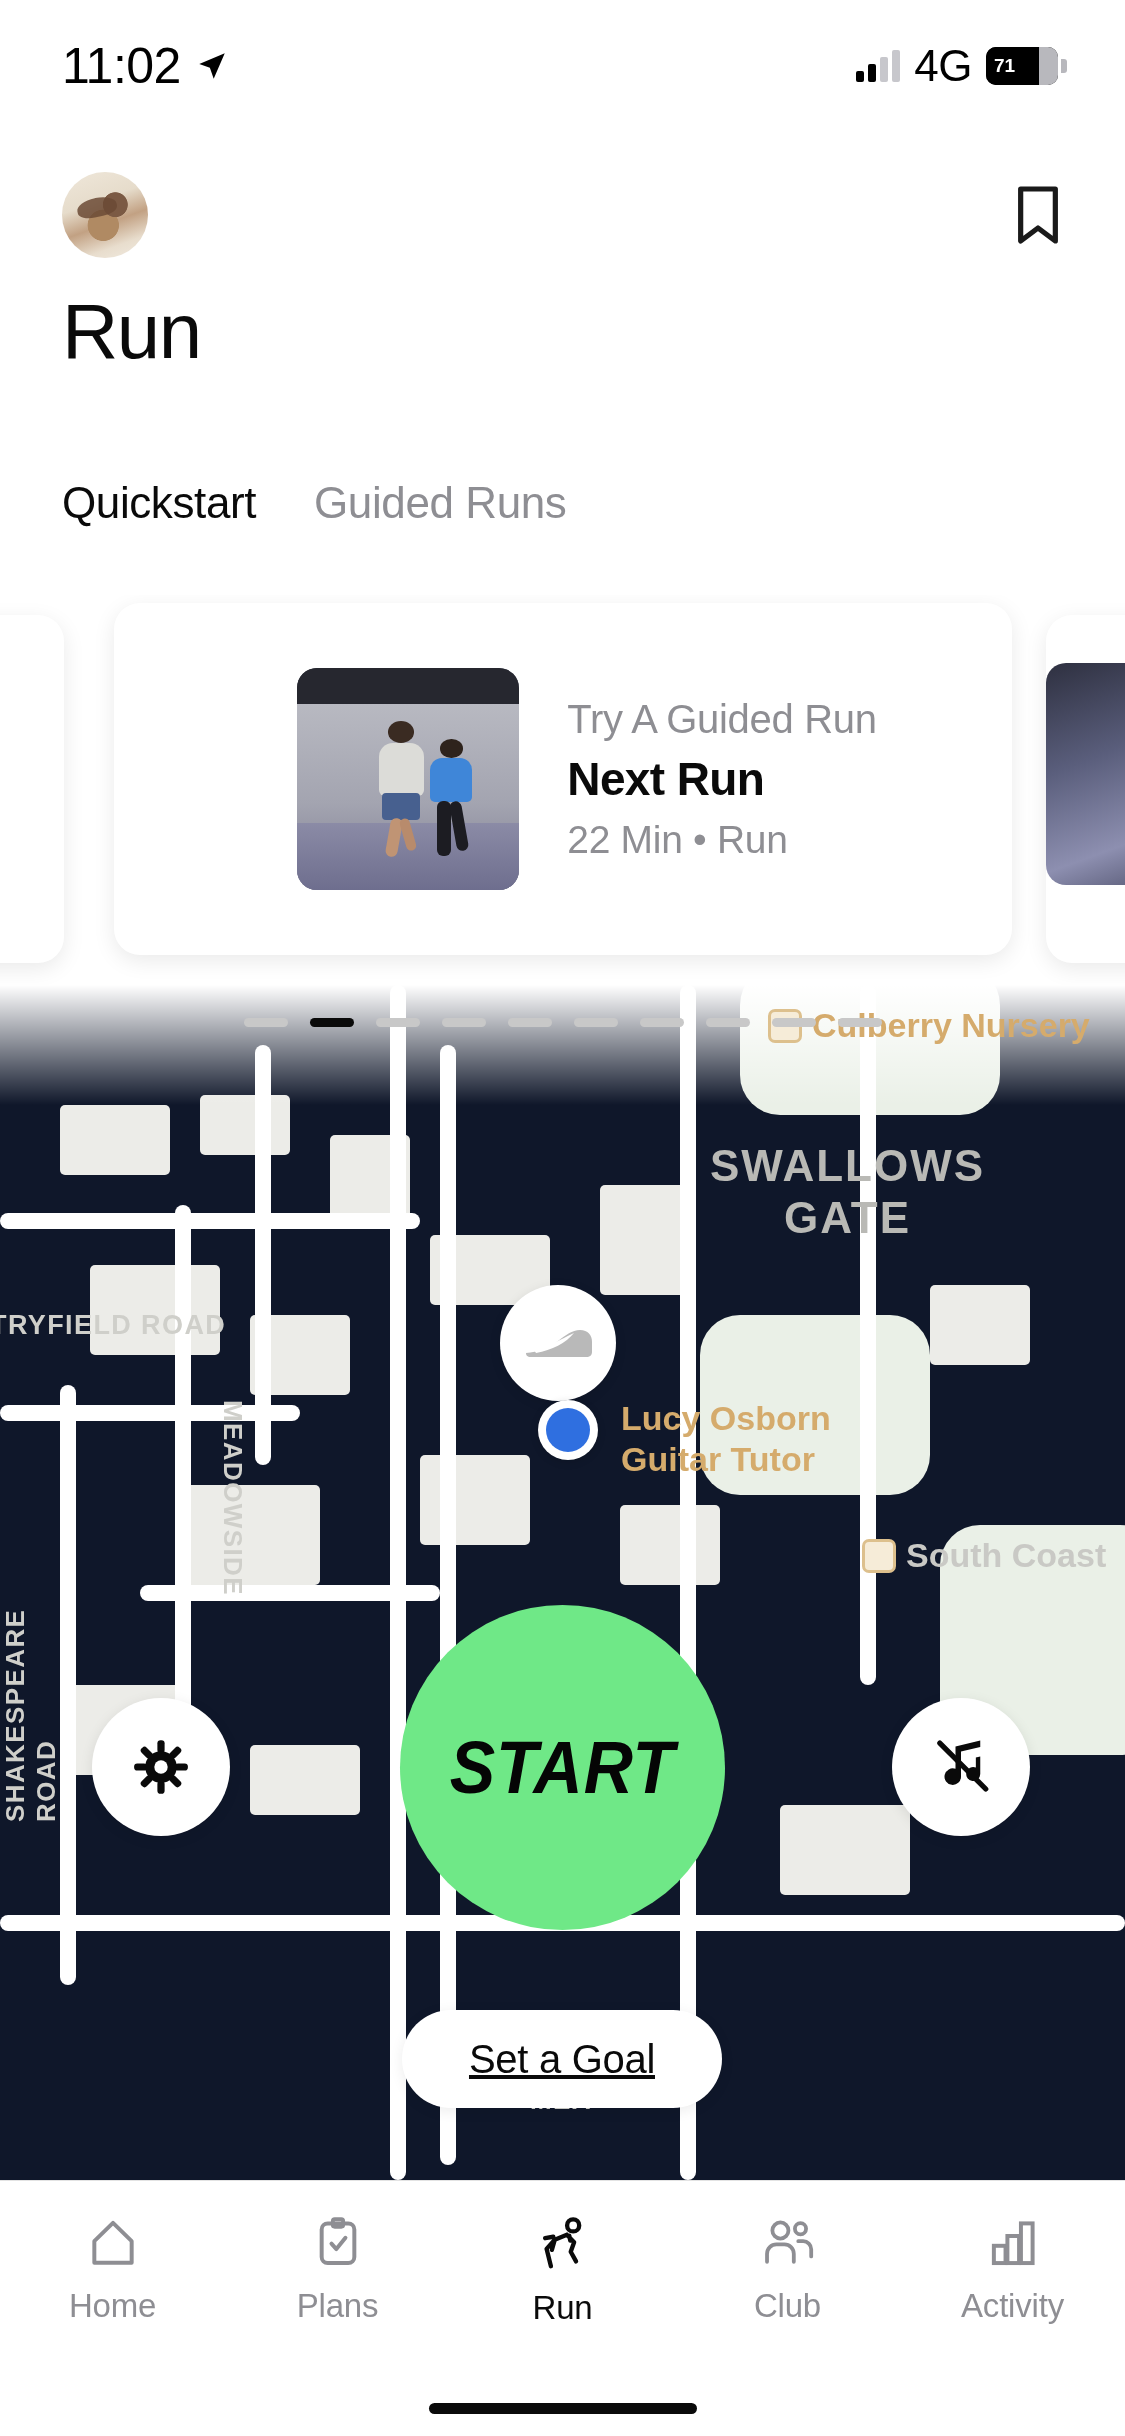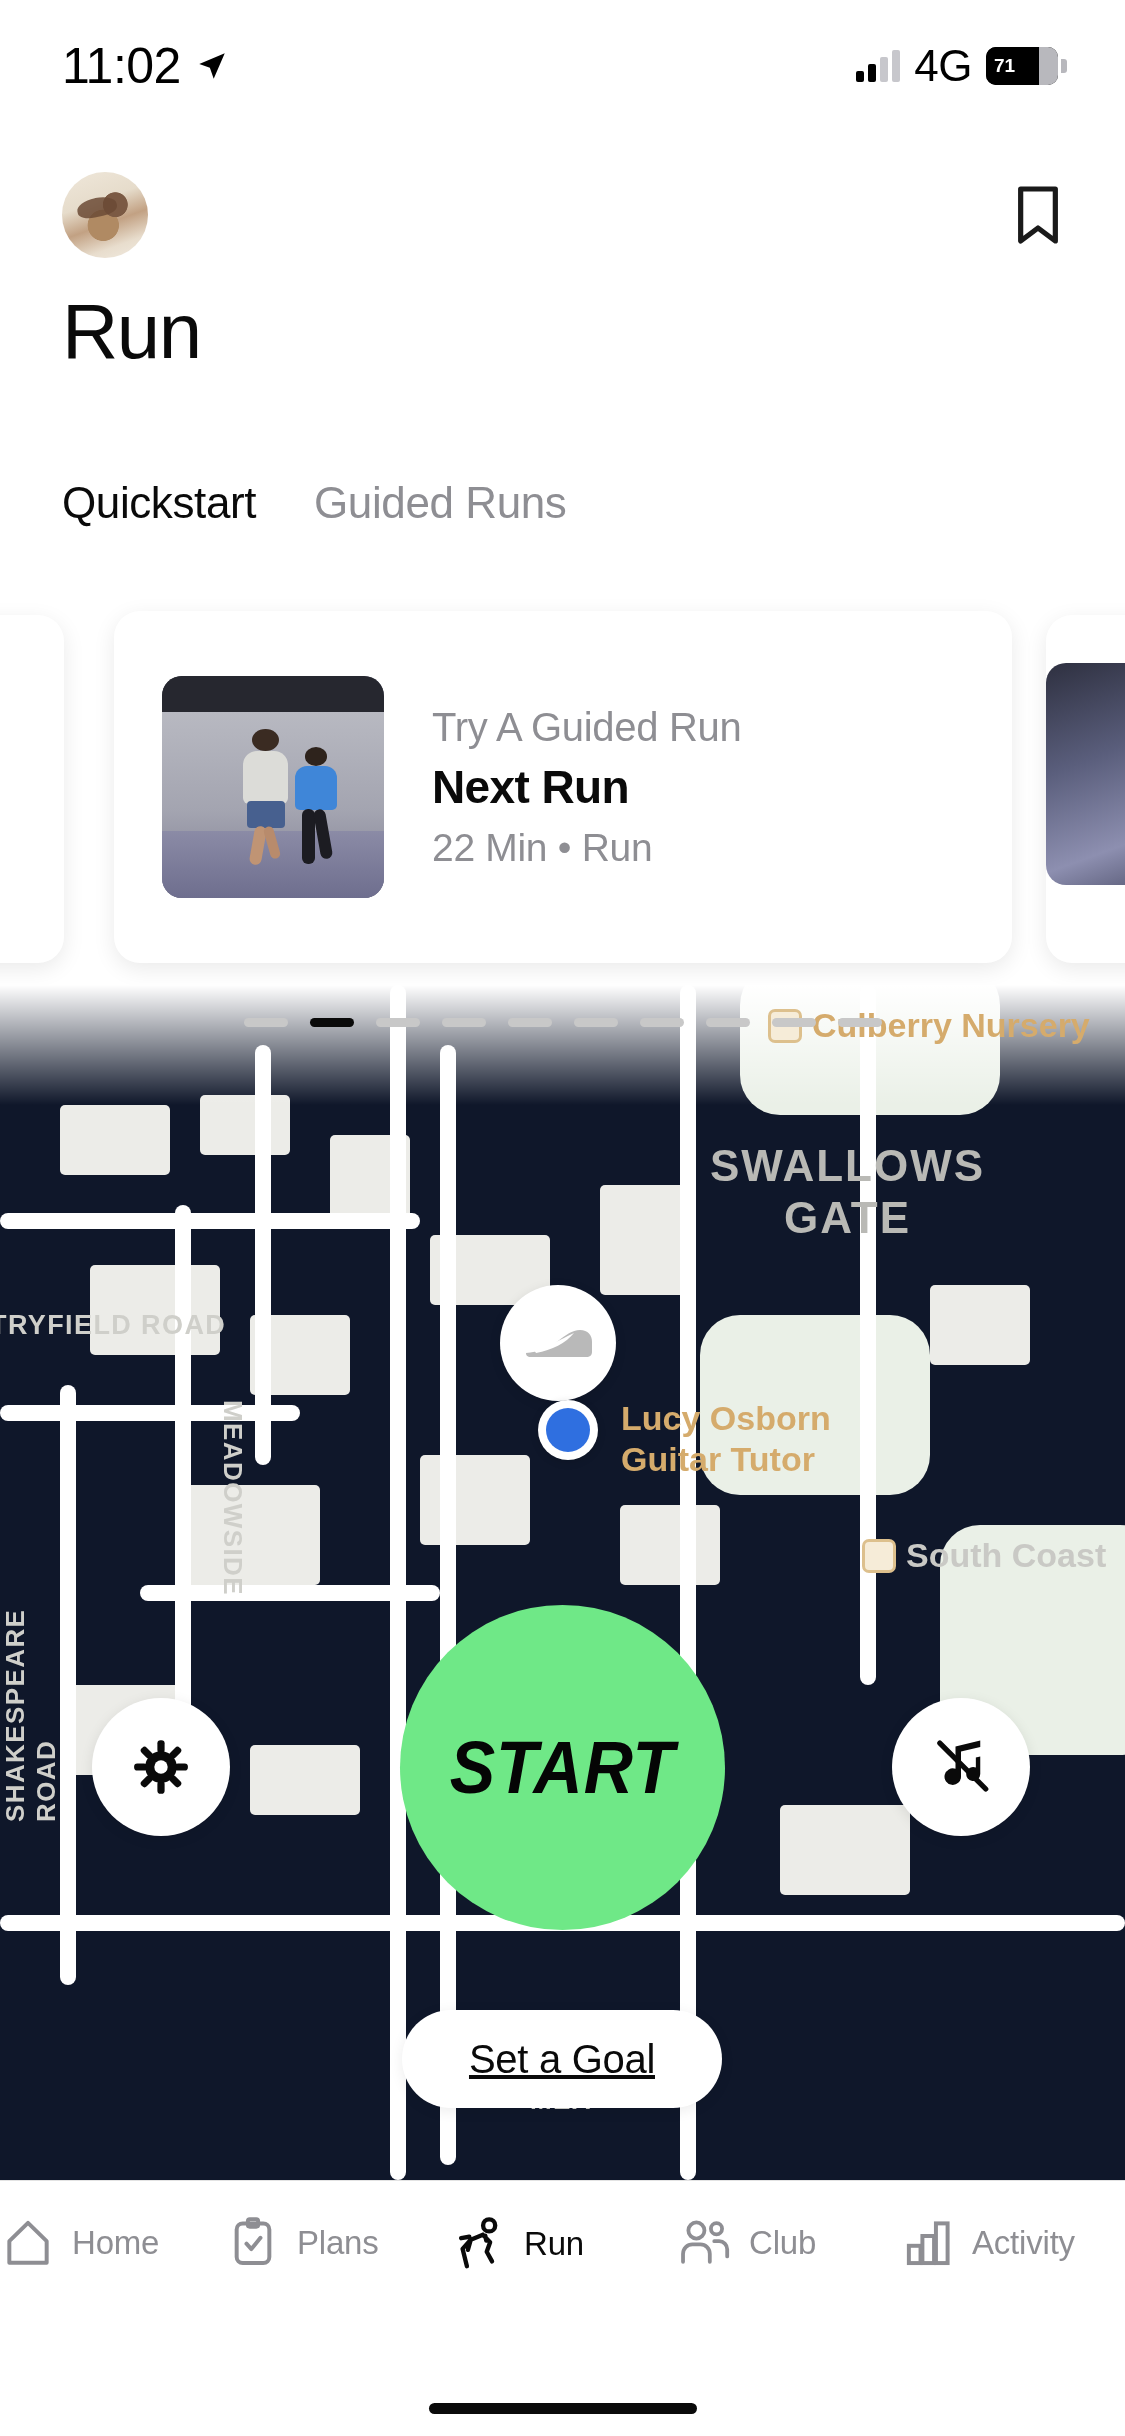--- a/index.html
+++ b/index.html
@@ -77,21 +77,21 @@
   
   .carousel{
     position:absolute; top:595px; left:0; width:1125px; height:390px;
     overflow:hidden;
   }
   .card{
     position:absolute; background:#fff; border-radius:26px;
     box-shadow:0 6px 22px rgba(0,0,0,0.085);
   }
   .card.peek-left{ left:-66px; top:20px; width:130px; height:348px; }
-  .card.main{ left:114px; top:16px; width:898px; height:352px; display:flex; align-items:center; padding:0 0 0 48px; }
+  .card.main{ left:114px; top:8px; width:898px; height:352px; display:flex; align-items:center; padding:0 0 0 48px;justify-content:center; }
   .card.peek-right{ left:1046px; top:20px; width:160px; height:348px; }
 
   .card-thumb{
     width:222px; height:222px; border-radius:20px; flex:none; overflow:hidden; position:relative;
     background:linear-gradient(165deg,#2c2e38 0%,#6d7080 22%,#a9abb5 45%,#8f8fa5 70%,#5d5f78 100%);
   }
   .thumb-wall{ position:absolute; left:0; top:14%; right:0; bottom:0; background:linear-gradient(180deg,#b9bac2 0%, #a3a4b0 55%, #7a7a90 100%); }
   .thumb-ground{ position:absolute; left:0; bottom:0; right:0; height:30%; background:linear-gradient(180deg,#8b8ba6 0%, #6e6e8e 100%); }
   .thumb-roof{ position:absolute; left:0; top:0; right:0; height:16%; background:#26272f; }
   .runner-a{ position:absolute; left:34%; top:24%; width:26%; height:62%; }
@@ -191,21 +191,21 @@
   }
   .goal-label{ font-size:40px; color:#0a0a0a; letter-spacing:-0.3px;text-decoration:underline; }
 
   
   .tabbar{
     position:absolute; left:0; bottom:0; width:1125px; height:256px;
     background:#fff; border-top:1px solid #e3e3e3;
     display:flex; align-items:flex-start; z-index:20;
   }
   .tabbar-item{
-    flex:1; display:flex; flex-direction:row; align-items:center; gap:16px; padding-top:34px;
+    flex:1; display:flex; flex-direction:column; align-items:center; gap:16px; padding-top:34px;
   }
   .tabbar-label{ font-size:33px; color:#8e8e93; letter-spacing:-0.2px; }
   .tabbar-item.active .tabbar-label{ color:#0a0a0a; }
   .home-indicator{
     position:absolute; left:50%; transform:translateX(-50%); bottom:22px;
     width:268px; height:11px; border-radius:6px; background:#0a0a0a; z-index:22;
   }
 </style>
 </head>
 <body>

